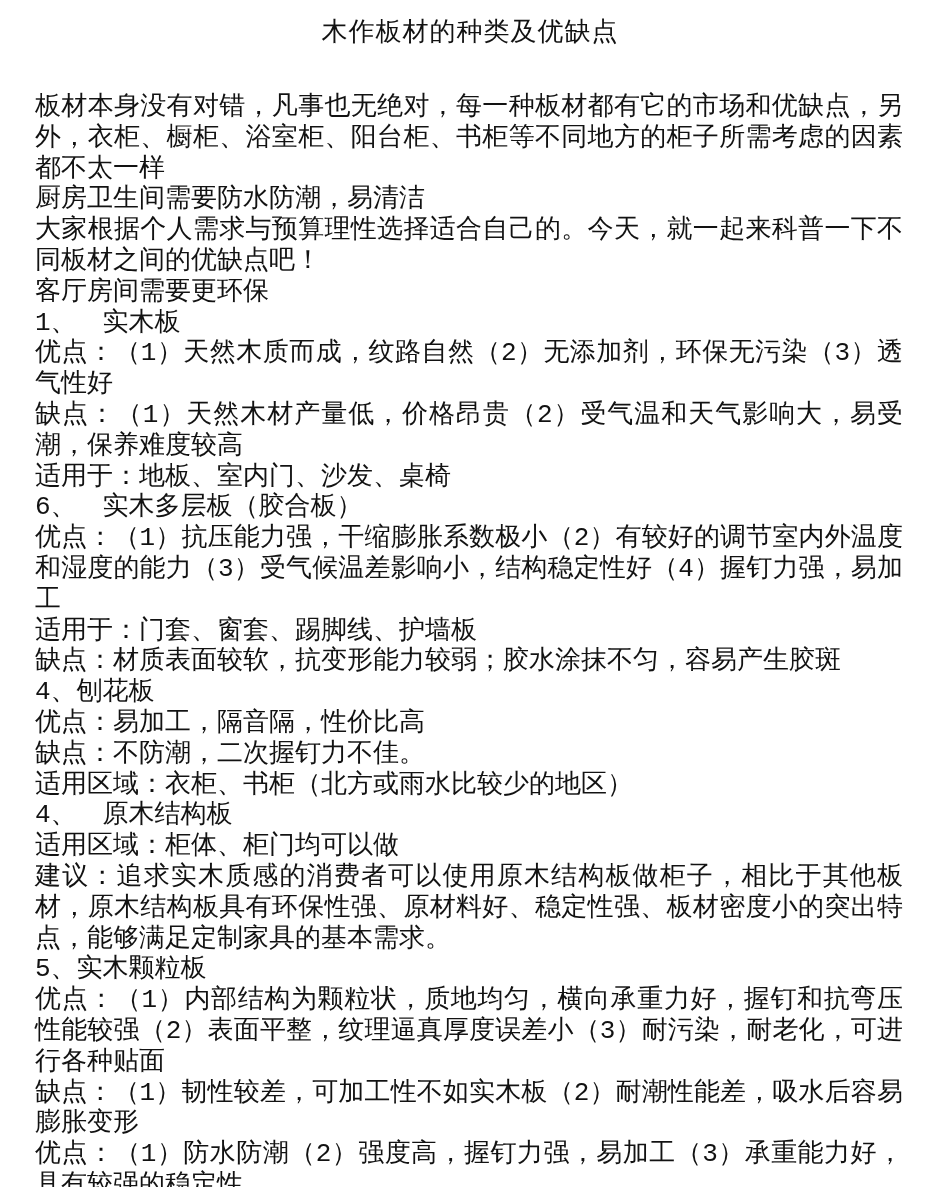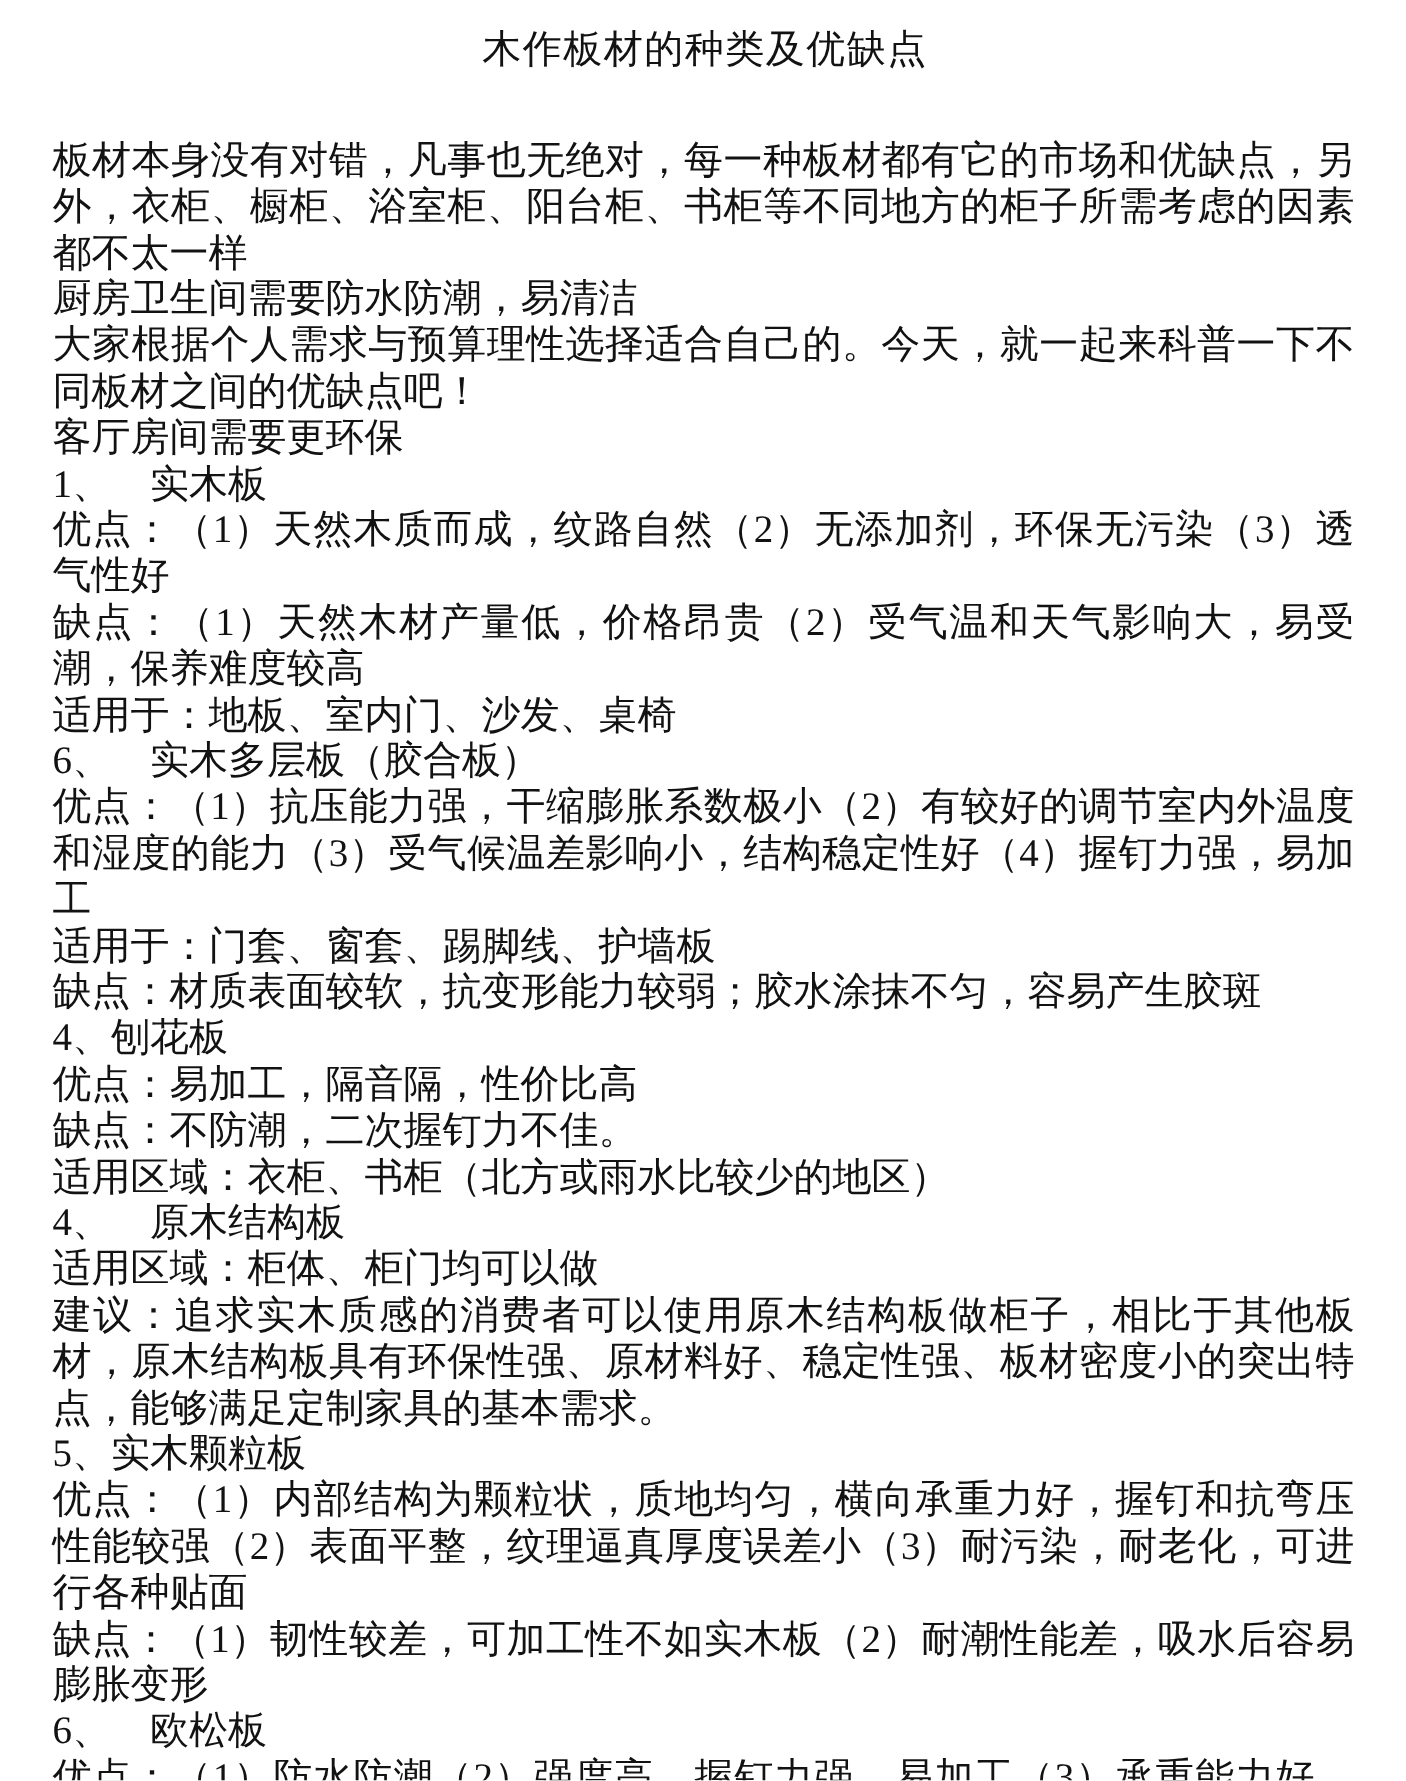--- a/index.html
+++ b/index.html
@@ -9,21 +9,21 @@
   }
   .page {
     position: relative;
     width: 937px;
     height: 1187px;
     background: #ffffff;
     box-sizing: border-box;
     padding: 16px 32px 0 35px;
     overflow: hidden;
     color: #121212;
-    font-family: Liberation Serif, serif;
+    font-family: Liberation Mono, monospace;
   }
   .doc-title {
     font-size: 26px;
     font-weight: normal;
     text-align: center;
     margin: 0 0 42px 0;
     line-height: 34px;
     letter-spacing: 1px;
     white-space: pre-wrap;
   }
@@ -60,17 +60,16 @@
       <div class="para">4、刨花板</div>
       <div class="para">优点：易加工，隔音隔，性价比高</div>
       <div class="para">缺点：不防潮，二次握钉力不佳。</div>
       <div class="para">适用区域：衣柜、书柜（北方或雨水比较少的地区）</div>
       <div class="para">4、　原木结构板</div>
       <div class="para">适用区域：柜体、柜门均可以做</div>
       <div class="para">建议：追求实木质感的消费者可以使用原木结构板做柜子，相比于其他板材，原木结构板具有环保性强、原材料好、稳定性强、板材密度小的突出特点，能够满足定制家具的基本需求。</div>
       <div class="para">5、实木颗粒板</div>
       <div class="para">优点：（1）内部结构为颗粒状，质地均匀，横向承重力好，握钉和抗弯压性能较强（2）表面平整，纹理逼真厚度误差小（3）耐污染，耐老化，可进行各种贴面</div>
       <div class="para">缺点：（1）韧性较差，可加工性不如实木板（2）耐潮性能差，吸水后容易膨胀变形</div>
-      <div class="para">6、　欧松板</div>
       <div class="para">优点：（1）防水防潮（2）强度高，握钉力强，易加工（3）承重能力好，具有较强的稳定性</div>
       <div class="para">缺点：饰面少，表面粗糙不平</div>
     </div>
 </div>
 
 </body></html>

